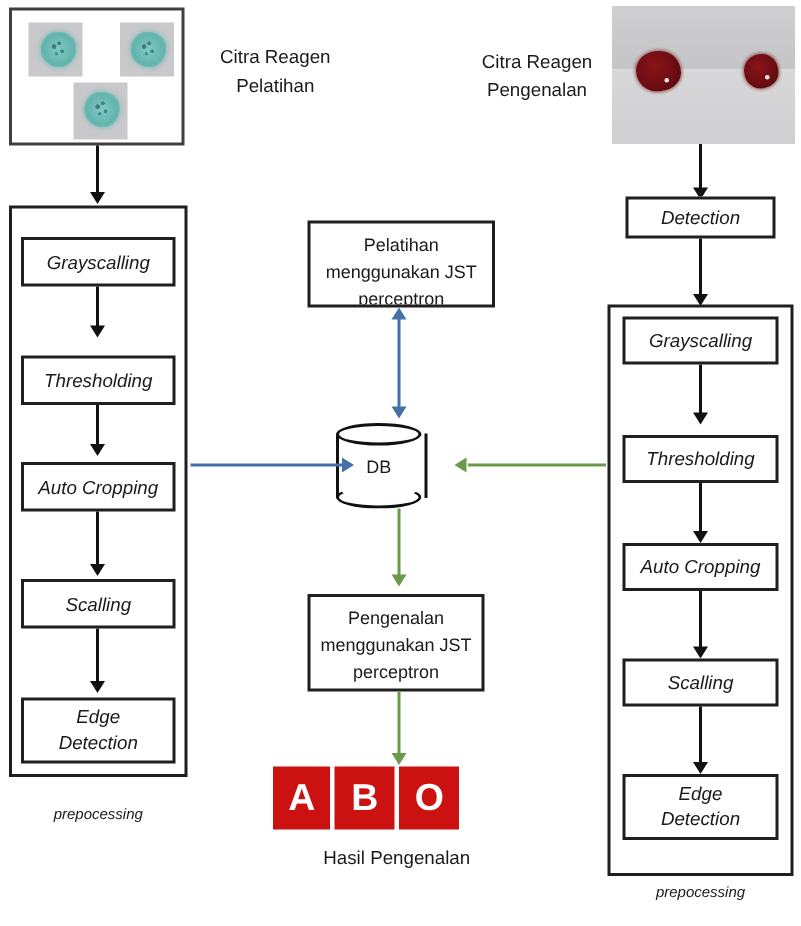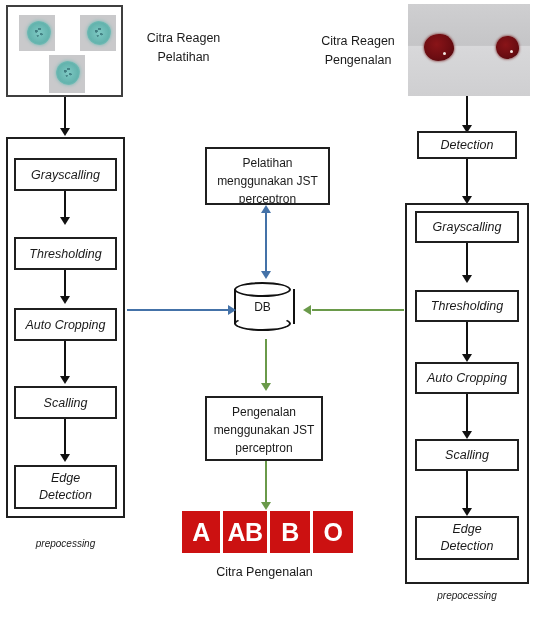--- a/index.html
+++ b/index.html
@@ -240,21 +240,21 @@
 <div class="abs stage-caption" style="left:405px; top:590px; width:124px;">prepocessing</div>
 
 <div class="abs plain-box" style="left:205px; top:147px; width:125px; height:58px;">Pelatihan
 menggunakan JST
 perceptron</div>
 
 <div class="abs v-line" style="left:265px; top:212px; height:60px; background:#4472a8;"></div>
 <div class="abs head-up" style="left:261px; top:205px; border-bottom-color:#4472a8;"></div>
 <div class="abs head-down" style="left:261px; top:271px; border-top-color:#4472a8;"></div>
 
-<div class="db-wrap" style="left:234px; top:282px; width:57px; height:49px;">
+<div class="db-wrap" style="left:224px; top:282px; width:57px; height:57px;">
   <div class="db-body"></div>
   <div class="db-bottom"></div>
   <div class="db-top"></div>
   <div class="db-label">DB</div>
 </div>
 
 <div class="abs h-line" style="left:127px; top:309px; width:103px; background:#4472a8;"></div>
 <div class="abs head-right" style="left:228px; top:305px; border-left-color:#4472a8;"></div>
 
 <div class="abs h-line" style="left:312px; top:309px; width:92px; background:#6a9a4a;"></div>
@@ -265,18 +265,17 @@
 
 <div class="abs plain-box" style="left:205px; top:396px; width:118px; height:65px;">Pengenalan
 menggunakan JST
 perceptron</div>
 
 <div class="abs v-line" style="left:265px; top:461px; height:42px; background:#6a9a4a;"></div>
 <div class="abs head-down" style="left:261px; top:502px; border-top-color:#6a9a4a;"></div>
 
 <div class="result-strip" style="left:182px; top:511px;">
   <div class="result-tile" style="width:38px; height:42px; background:#cc1111;">A</div>
-  <div class="result-tile" style="width:44px; height:42px; background:#cc1111;">AB</div>
   <div class="result-tile" style="width:40px; height:42px; background:#cc1111;">B</div>
   <div class="result-tile" style="width:40px; height:42px; background:#cc1111;">O</div>
 </div>
 
-<div class="abs caption" style="left:172px; top:563px; width:185px;">Citra Pengenalan</div>
+<div class="abs caption" style="left:172px; top:563px; width:185px;">Hasil Pengenalan</div>
 
 </body></html>

